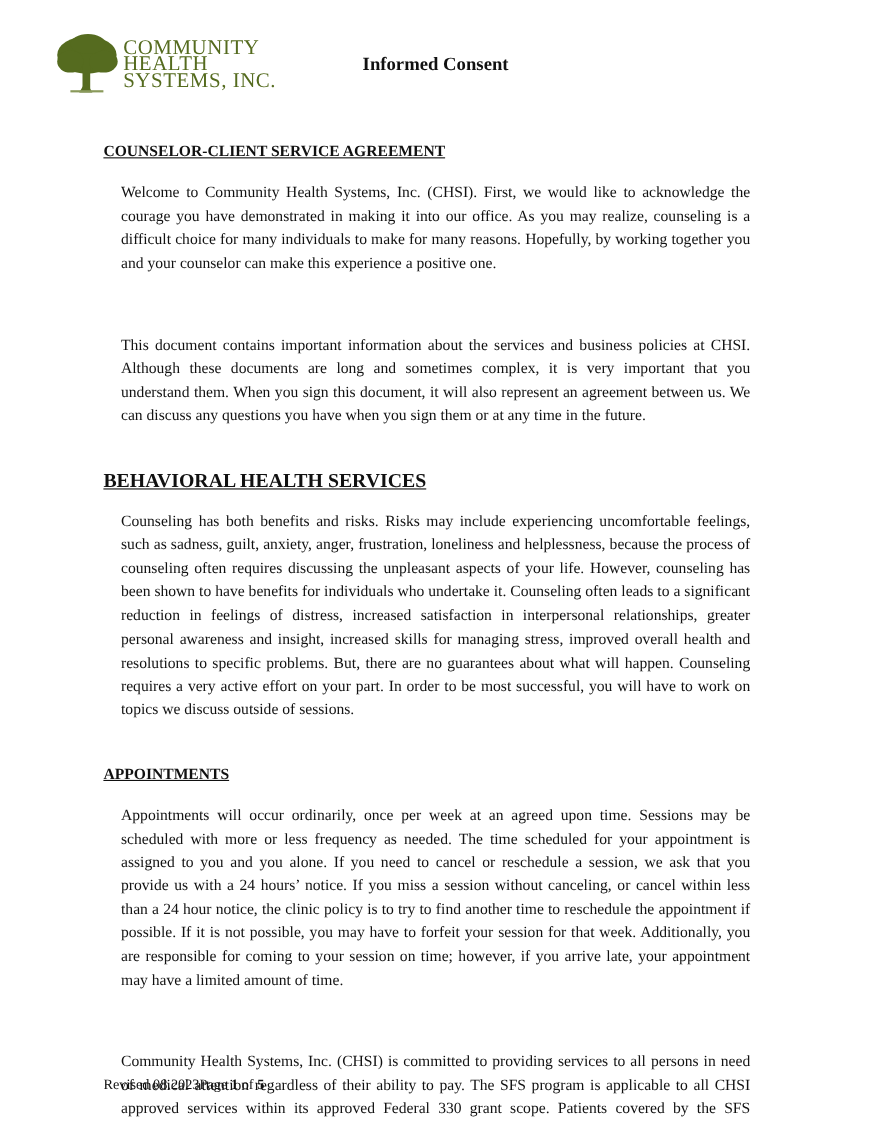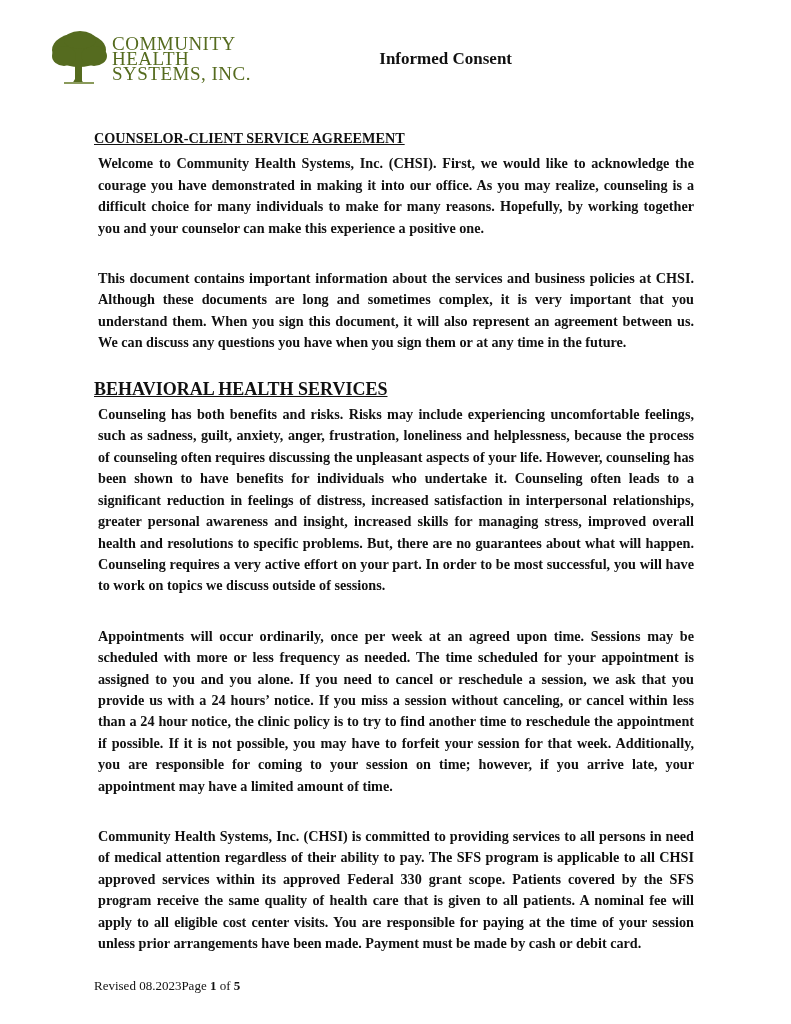--- a/index.html
+++ b/index.html
@@ -4,26 +4,26 @@
 <style>
   html, body { margin: 0; padding: 0; background: #ffffff; }
   body { width: 791px; height: 1024px; position: relative; overflow: hidden;
          font-family: "Liberation Serif", "DejaVu Serif", serif; color: #111; }
   .logo { position: absolute; left: 50px; top: 30px; display: flex; align-items: center; }
   .tree { width: 58px; height: 56px; }
   .logo-text { margin-left: 4px; margin-top: 0px; color: #556b1f;
                font-family: "Liberation Serif", "DejaVu Serif", serif;
                font-size: 19px; line-height: 15px; letter-spacing: 0.5px; }
   .logo-text div { white-space: nowrap; }
-  .title { position: absolute; left: 280px; width: 232px; top: 48px; text-align: right;
+  .title { position: absolute; left: 280px; width: 232px; top: 48px; text-align: center;
            font-weight: bold; font-size: 17px; line-height: 21px; }
   .content { position: absolute; left: 94px; width: 604px; top: 128px;
              font-size: 14.2px; line-height: 21.4px; }
   .section-head { font-weight: bold; text-decoration: underline; margin: 0; }
-  p { margin: 4px; text-align: justify; font-weight: bold; }
+  p { margin: 16px; text-align: justify; }
   .gap { height: 21px; }
   .footer { position: absolute; left: 94px; width: 604px; top: 978px; font-size: 13px;
             display: flex; }
   b { font-weight: bold; }
 </style>
 </head>
 <body>
 
 <div class="logo">
   <svg class="tree" viewBox="0 0 58 56">
@@ -55,20 +55,21 @@
     <div class="gap"></div>
     <p>This document contains important information about the services and business policies at CHSI. Although these documents are long and sometimes complex, it is very important that you understand them. When you sign this document, it will also represent an agreement between us. We can discuss any questions you have when you sign them or at any time in the future.</p>
   </section>
   <div class="gap"></div>
   <section>
     <h3 class="section-head" style="font-size:18px">BEHAVIORAL HEALTH SERVICES</h3>
     <p>Counseling has both benefits and risks. Risks may include experiencing uncomfortable feelings, such as sadness, guilt, anxiety, anger, frustration, loneliness and helplessness, because the process of counseling often requires discussing the unpleasant aspects of your life.  However, counseling has been shown to have benefits for individuals who undertake it.  Counseling often leads to a significant reduction in feelings of distress, increased satisfaction in interpersonal relationships, greater personal awareness and insight, increased skills for managing stress, improved overall health and resolutions to specific problems.  But, there are no guarantees about what will happen.  Counseling requires a very active effort on your part. In order to be most successful, you will have to work on topics we discuss outside of sessions.</p>
   </section>
   <div class="gap"></div>
   <section>
+    <h3 class="section-head" style="font-size:14.2px">APPOINTMENTS</h3>
     <p>Appointments will occur ordinarily, once per week at an agreed upon time.  Sessions may be scheduled with more or less frequency as needed. The time scheduled for your appointment is assigned to you and you alone. If you need to cancel or reschedule a session, we ask that you provide us with a 24 hours’ notice. If you miss a session without canceling, or cancel within less than a 24 hour notice, the clinic policy is to try to find another time to reschedule the appointment if possible.  If it is not possible, you may have to forfeit your session for that week. Additionally, you are responsible for coming to your session on time; however, if you arrive late, your appointment may have a limited amount of time.</p>
   </section>
   <div class="gap"></div>
   <section>
     <p>Community Health Systems, Inc. (CHSI) is committed to providing services to all persons in need of medical attention regardless of their ability to pay. The SFS program is applicable to all CHSI approved services within its approved Federal 330 grant scope. Patients covered by the SFS program receive the same quality of health care that is given to all patients. A nominal fee will apply to all eligible cost center visits. You are responsible for paying at the time of your session unless prior arrangements have been made. Payment must be made by cash or debit card.</p>
   </section>
 </div>
 
 <div class="footer">
   <span>Revised 08.2023</span>

